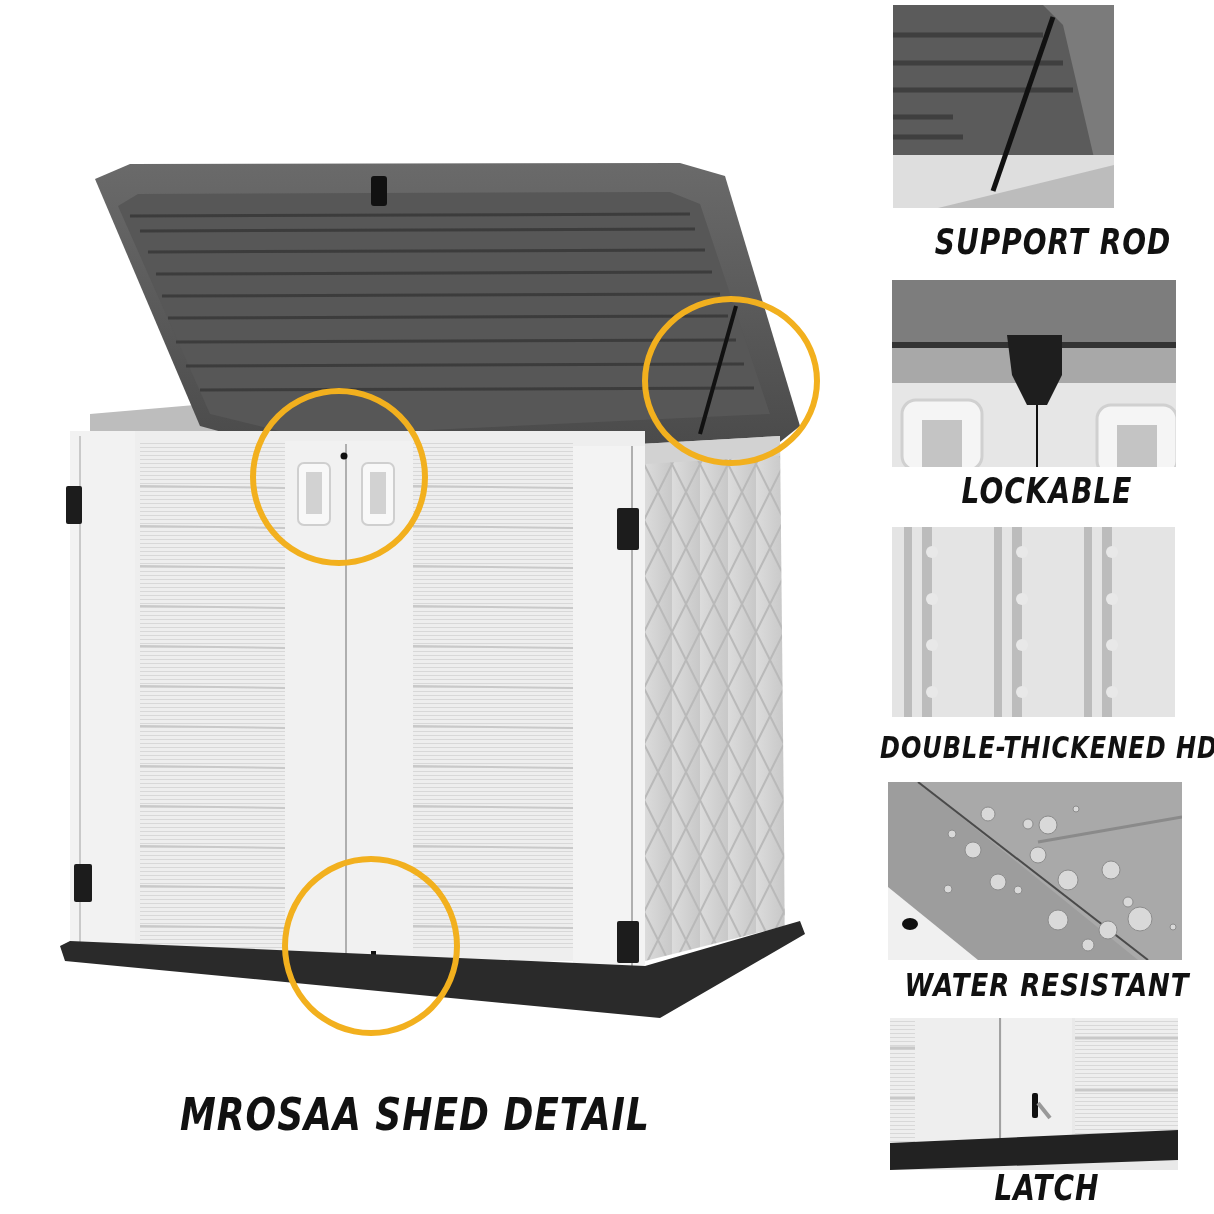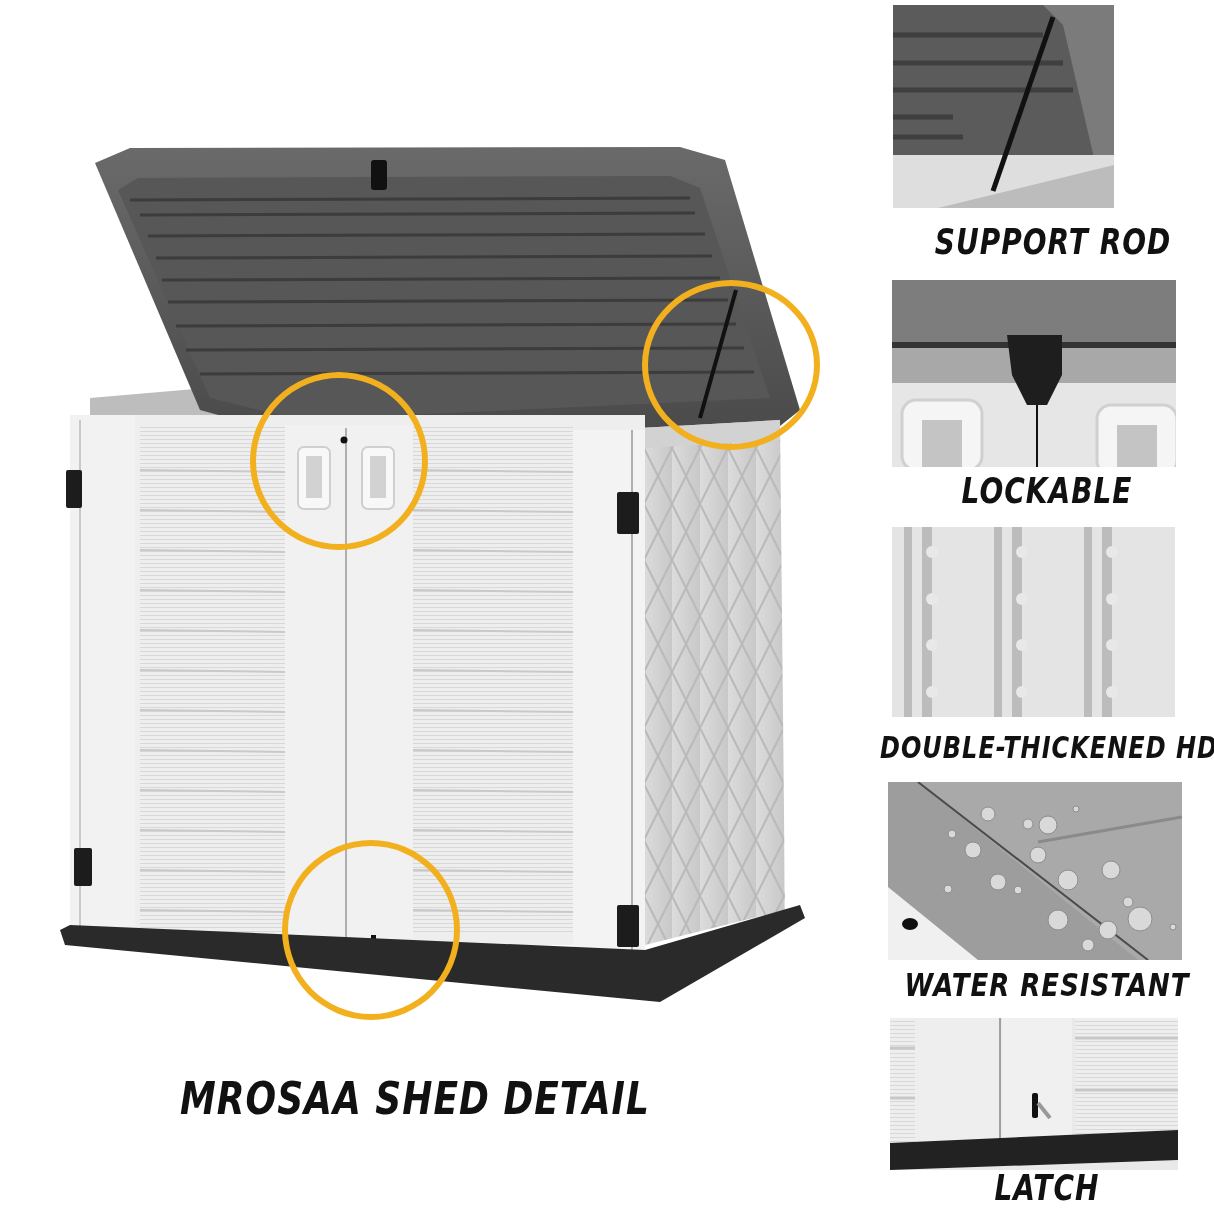--- a/index.html
+++ b/index.html
@@ -2,21 +2,21 @@
 <html><head>
 <meta charset="utf-8">
 <style>
   html, body { margin:0; padding:0; background:#ffffff; }
   body { width:1214px; height:1214px; position:relative; overflow:hidden;
          font-family:"DejaVu Sans", sans-serif; }
   .stencil { position:absolute; font-family:"DejaVu Sans", sans-serif; font-weight:bold;
              font-style:italic; color:#111; letter-spacing:1px; white-space:nowrap;
              transform:scaleY(1.25); transform-origin:center; text-align:center; }
   
-  #shed { position:absolute; left:0; top:0; width:880px; height:896px; }
+  #shed { position:absolute; left:0; top:16px; width:880px; height:896px; }
   .panel-img { position:absolute; overflow:hidden; background:#cfcfcf; }
   .callout { position:absolute; border:6px solid #f2b01e; border-radius:50%; box-sizing:border-box; }
 </style>
 </head>
 <body>
 
 <div id="shed">
   <svg width="880" height="1060" viewBox="0 0 880 1060">
     <defs>
       <linearGradient id="lidG" x1="0" y1="0" x2="0" y2="1">

